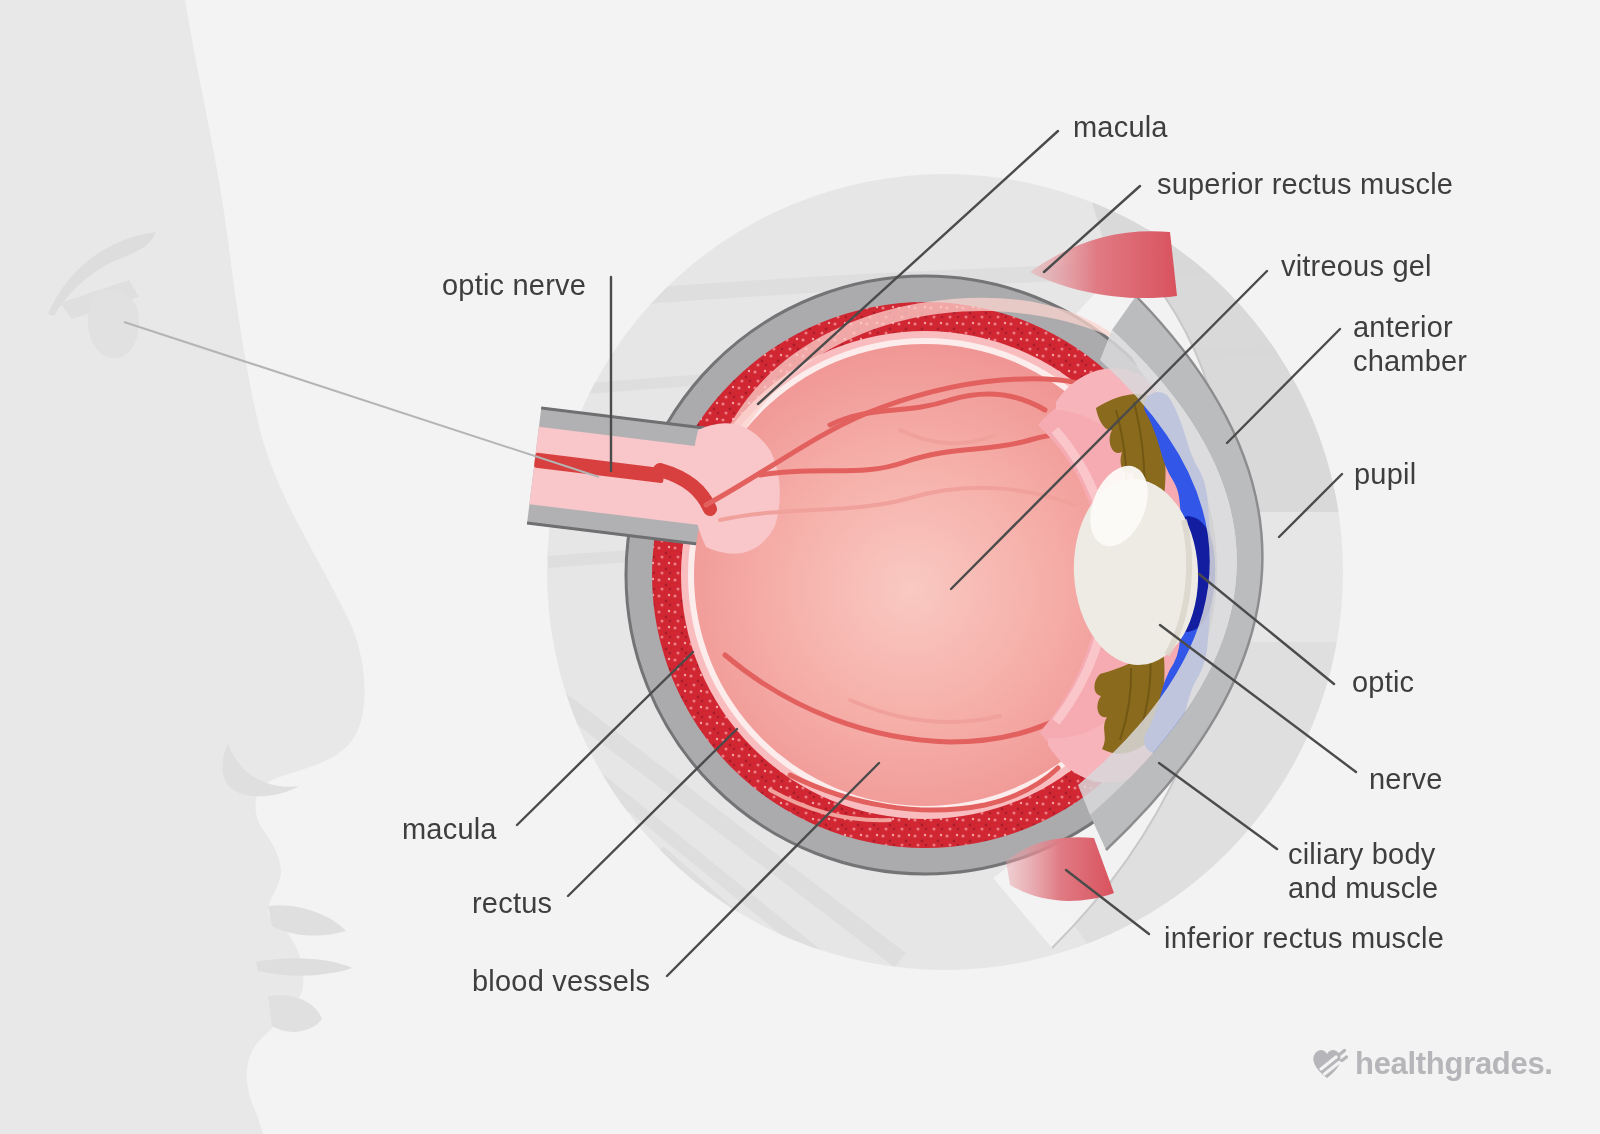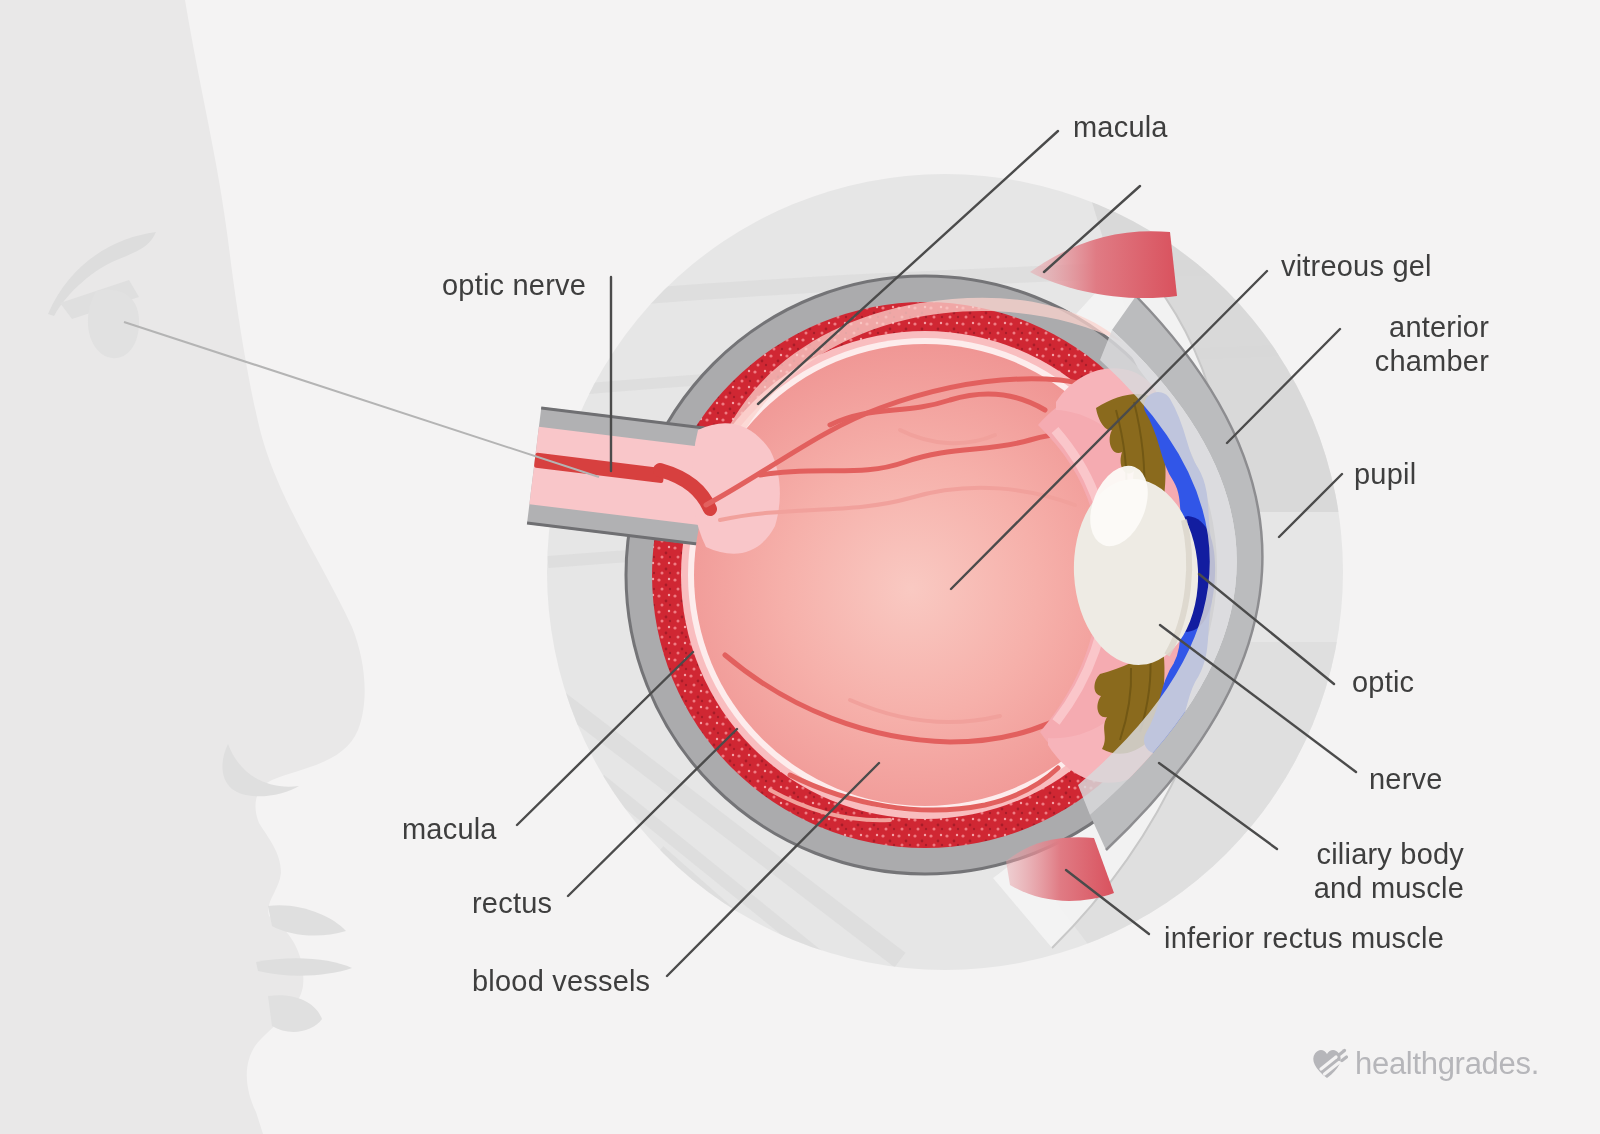--- a/index.html
+++ b/index.html
@@ -1,25 +1,25 @@
 <!DOCTYPE html>
 <html><head>
 <meta charset="utf-8">
 <style>
   html,body{margin:0;padding:0;background:#f4f3f3;}
   #stage{position:relative;width:1600px;height:1134px;overflow:hidden;
-         font-family:"Liberation Sans",sans-serif;background:#f4f3f3;text-align:right;}
+         font-family:"Liberation Sans",sans-serif;background:#f4f3f3;}
   #art{position:absolute;left:0;top:0;}
   .label{position:absolute;color:#3e3e3e;font-size:29px;line-height:1.18;
          white-space:nowrap;letter-spacing:.2px;font-weight:500;}
   .label.wrap{white-space:normal;}
   #lbl-anterior{width:136px;}
   #lbl-ciliary{width:176px;}
   #logo{position:absolute;left:1308px;top:1044px;display:flex;align-items:center;gap:7px;}
-  #logo .word{color:#b6b6ba;font-size:31px;font-weight:400;letter-spacing:-.3px;}
+  #logo .word{color:#b6b6ba;font-size:31px;font-weight:700;letter-spacing:-.3px;}
 </style>
 </head>
 <body>
 
 <div id="stage">
 
 <svg id="art" width="1600" height="1134" viewBox="0 0 1600 1134">
   <defs>
     <clipPath id="clipOrbit">
           <circle cx="945" cy="572" r="398"></circle>
@@ -177,20 +177,21 @@
     <line x1="1277" y1="849" x2="1159" y2="763"></line>
     <line x1="1149" y1="934" x2="1066" y2="870"></line>
     <line x1="611" y1="277" x2="611" y2="471"></line>
     <line x1="517" y1="825" x2="693" y2="652"></line>
     <line x1="568" y1="896" x2="737" y2="729"></line>
     <line x1="667" y1="976" x2="879" y2="763"></line>
   </g>
 </svg>
 
 <div class="label" style="left:1073px;top:110px">macula</div>
+<div class="label" style="left:1157px;top:167px">superior rectus muscle</div>
 <div class="label" style="left:1281px;top:249px">vitreous gel</div>
 <div class="label wrap" id="lbl-anterior" style="left:1353px;top:310px">anterior chamber</div>
 <div class="label" style="left:1354px;top:457px">pupil</div>
 <div class="label" style="left:1352px;top:665px">optic</div>
 <div class="label" style="left:1369px;top:762px">nerve</div>
 <div class="label" style="left:1164px;top:921px">inferior rectus muscle</div>
 <div class="label wrap" id="lbl-ciliary" style="left:1288px;top:837px">ciliary body and muscle</div>
 <div class="label" style="left:442px;top:268px">optic nerve</div>
 <div class="label" style="left:402px;top:812px">macula</div>
 <div class="label" style="left:472px;top:886px">rectus</div>

